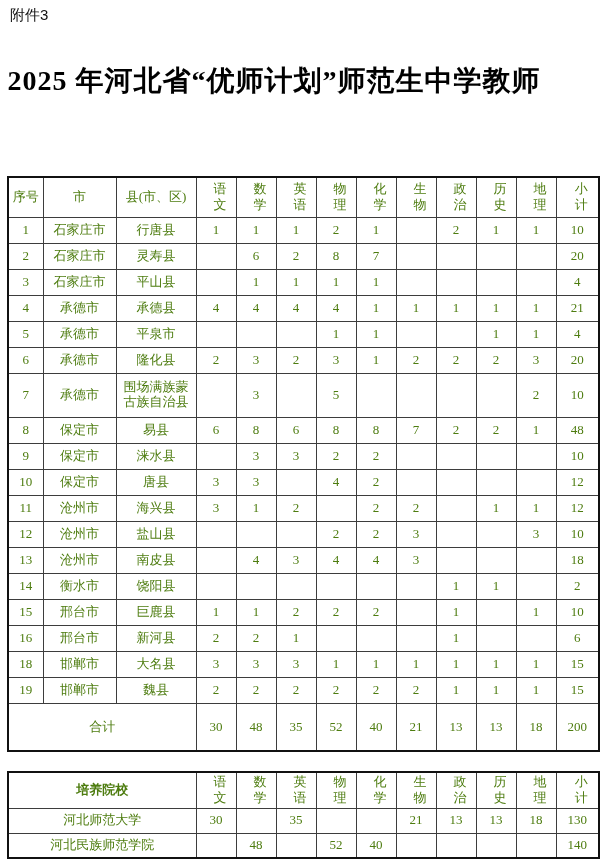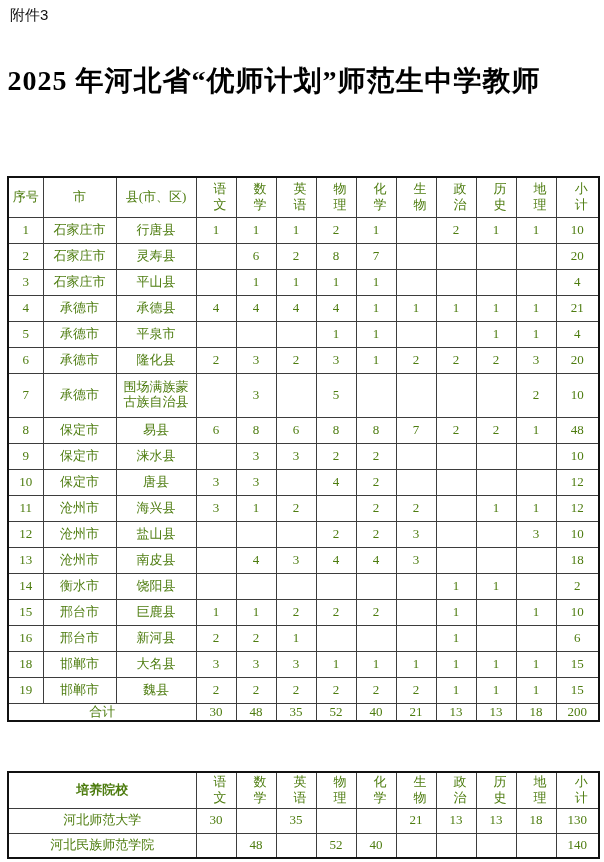--- a/index.html
+++ b/index.html
@@ -47,21 +47,21 @@
     padding: 0 1px;
     font-weight: normal;
     line-height: 1.25;
     overflow: hidden;
   }
   table { border: 2px solid #111; }
   .t1 thead tr { height: 40px; }
   .t2 thead tr { height: 36px; }
   .t1 tbody tr { height: 26px; }
   .t1 tbody tr.tall { height: 44px; }
-  .t1 tbody tr.total-row { height: 18px; }
+  .t1 tbody tr.total-row { height: 48px; }
   .t2 tbody tr { height: 25px; }
   
   .v {
     display: inline-block;
     width: 1em;
     word-break: break-all;
     line-height: 16px;
     margin-left: 8px;
   }
   .county-cell { line-height: 1.15; }

